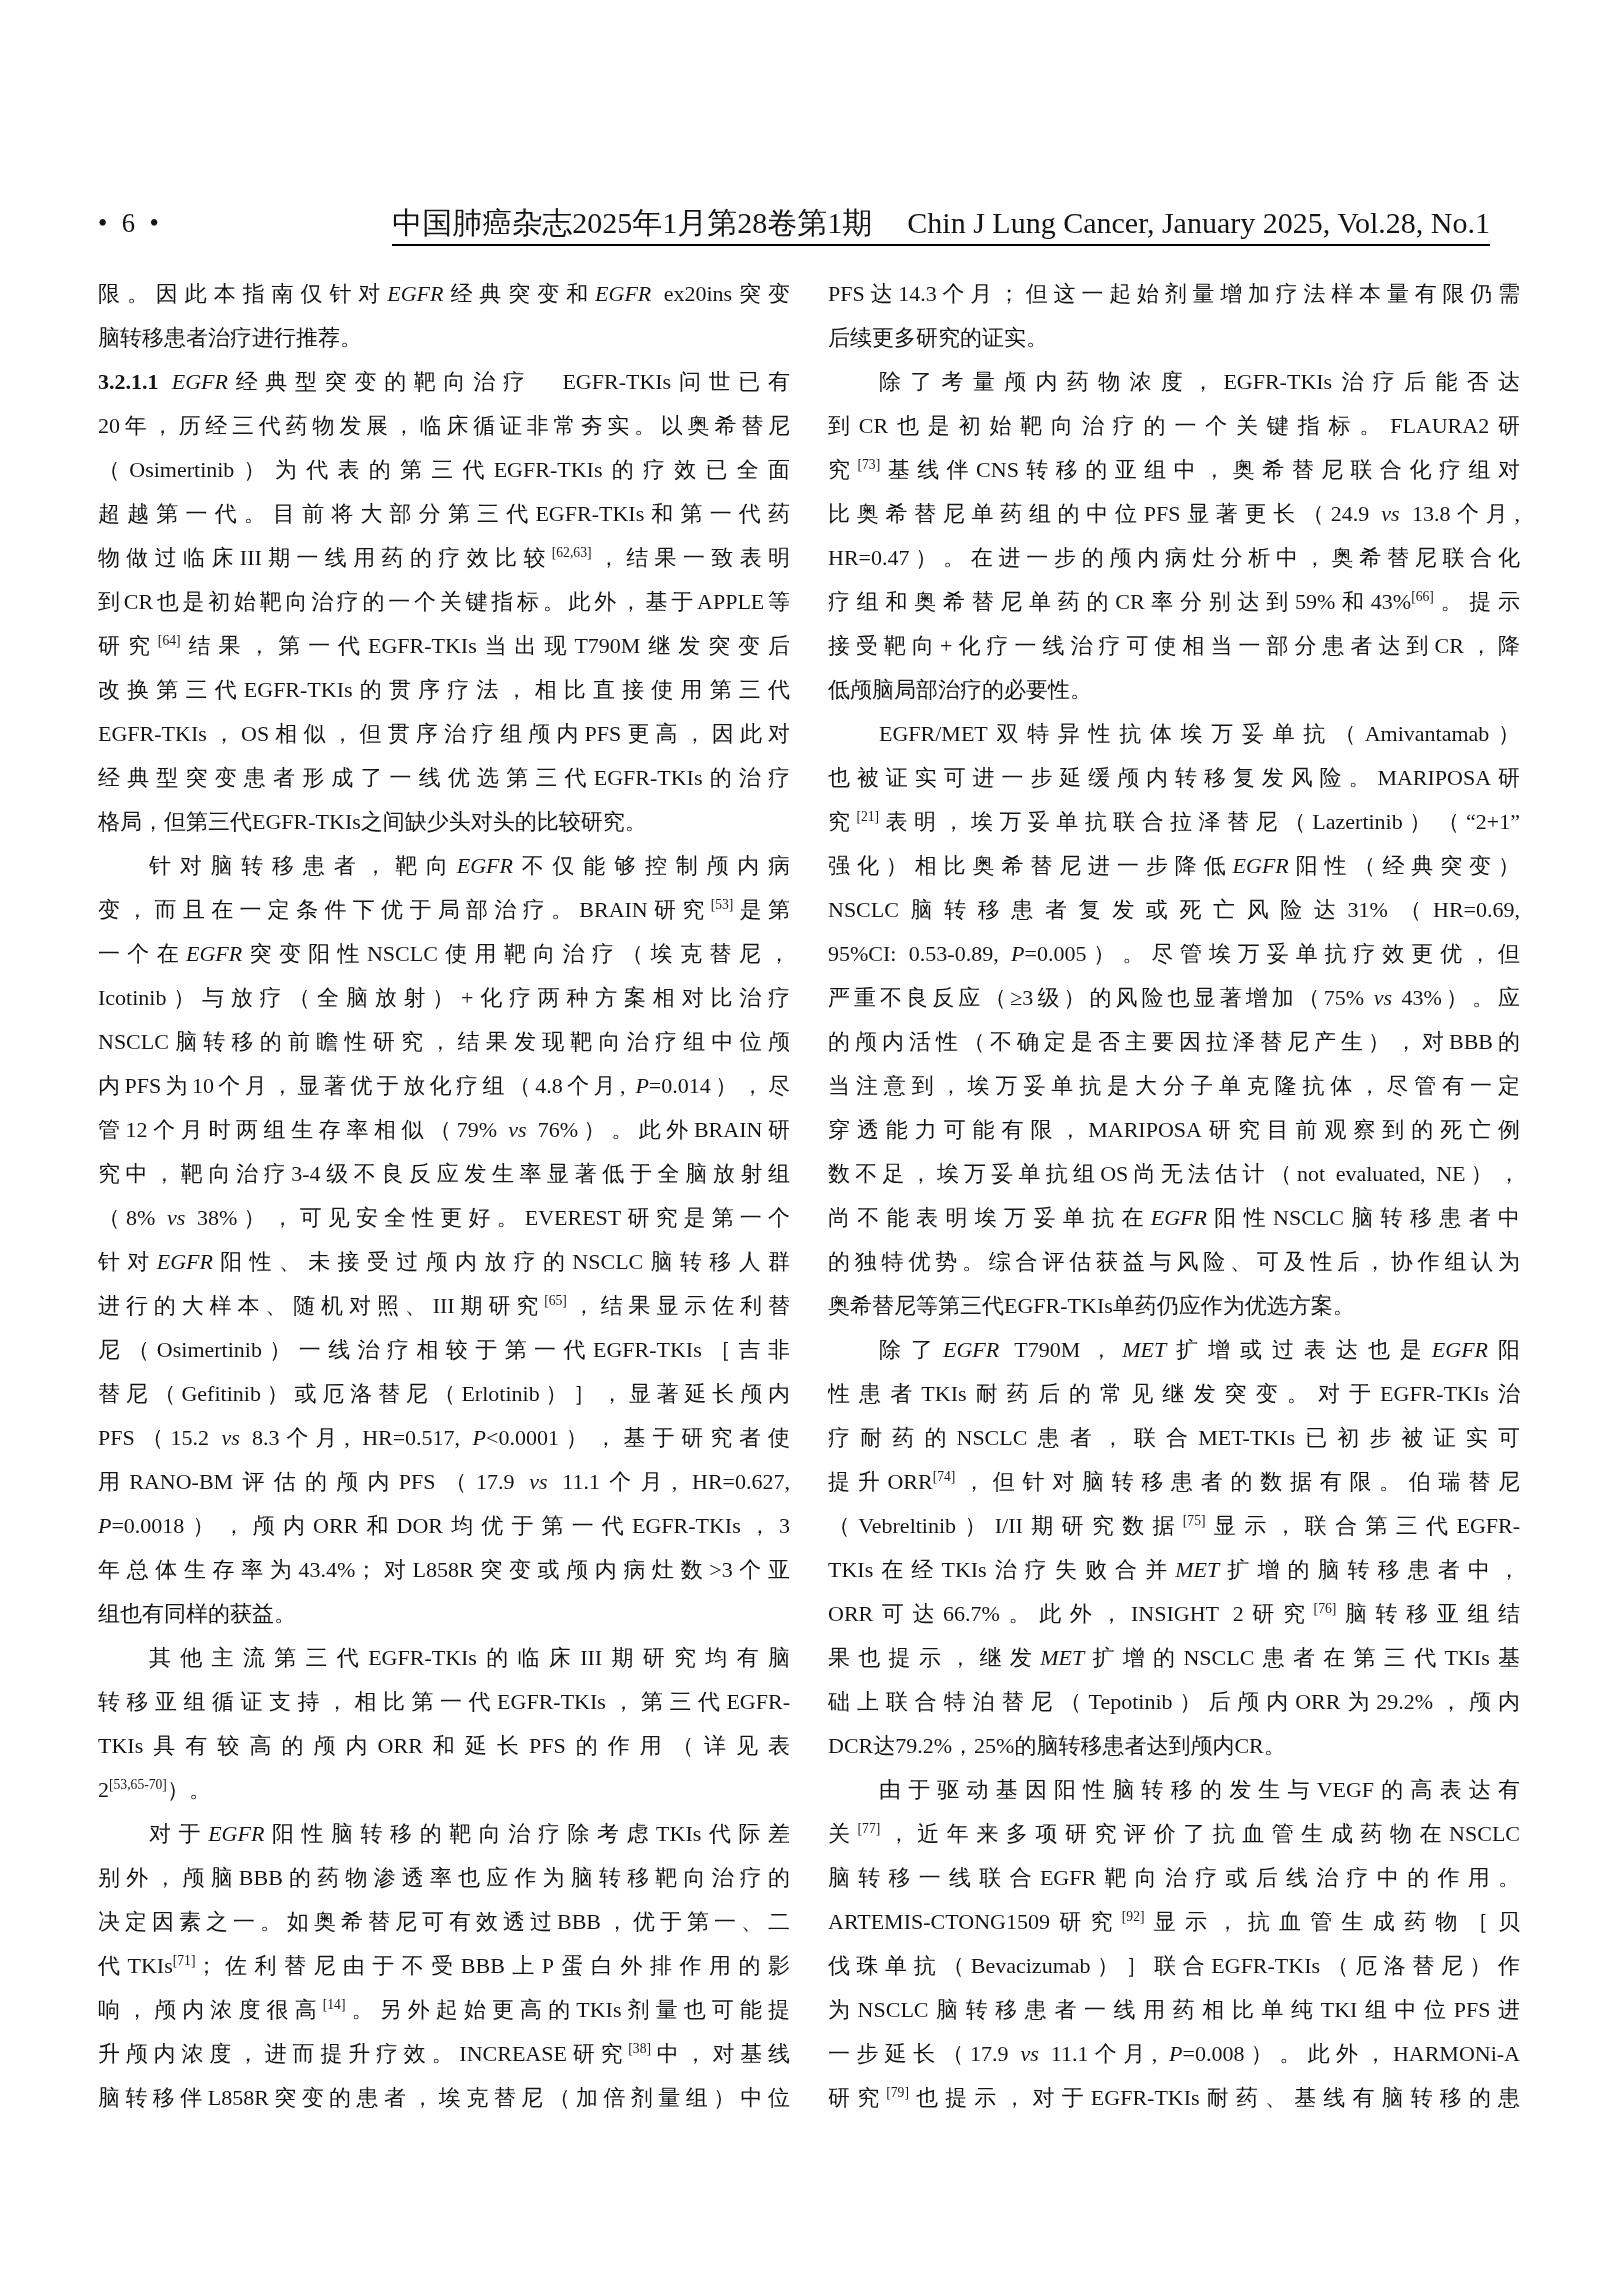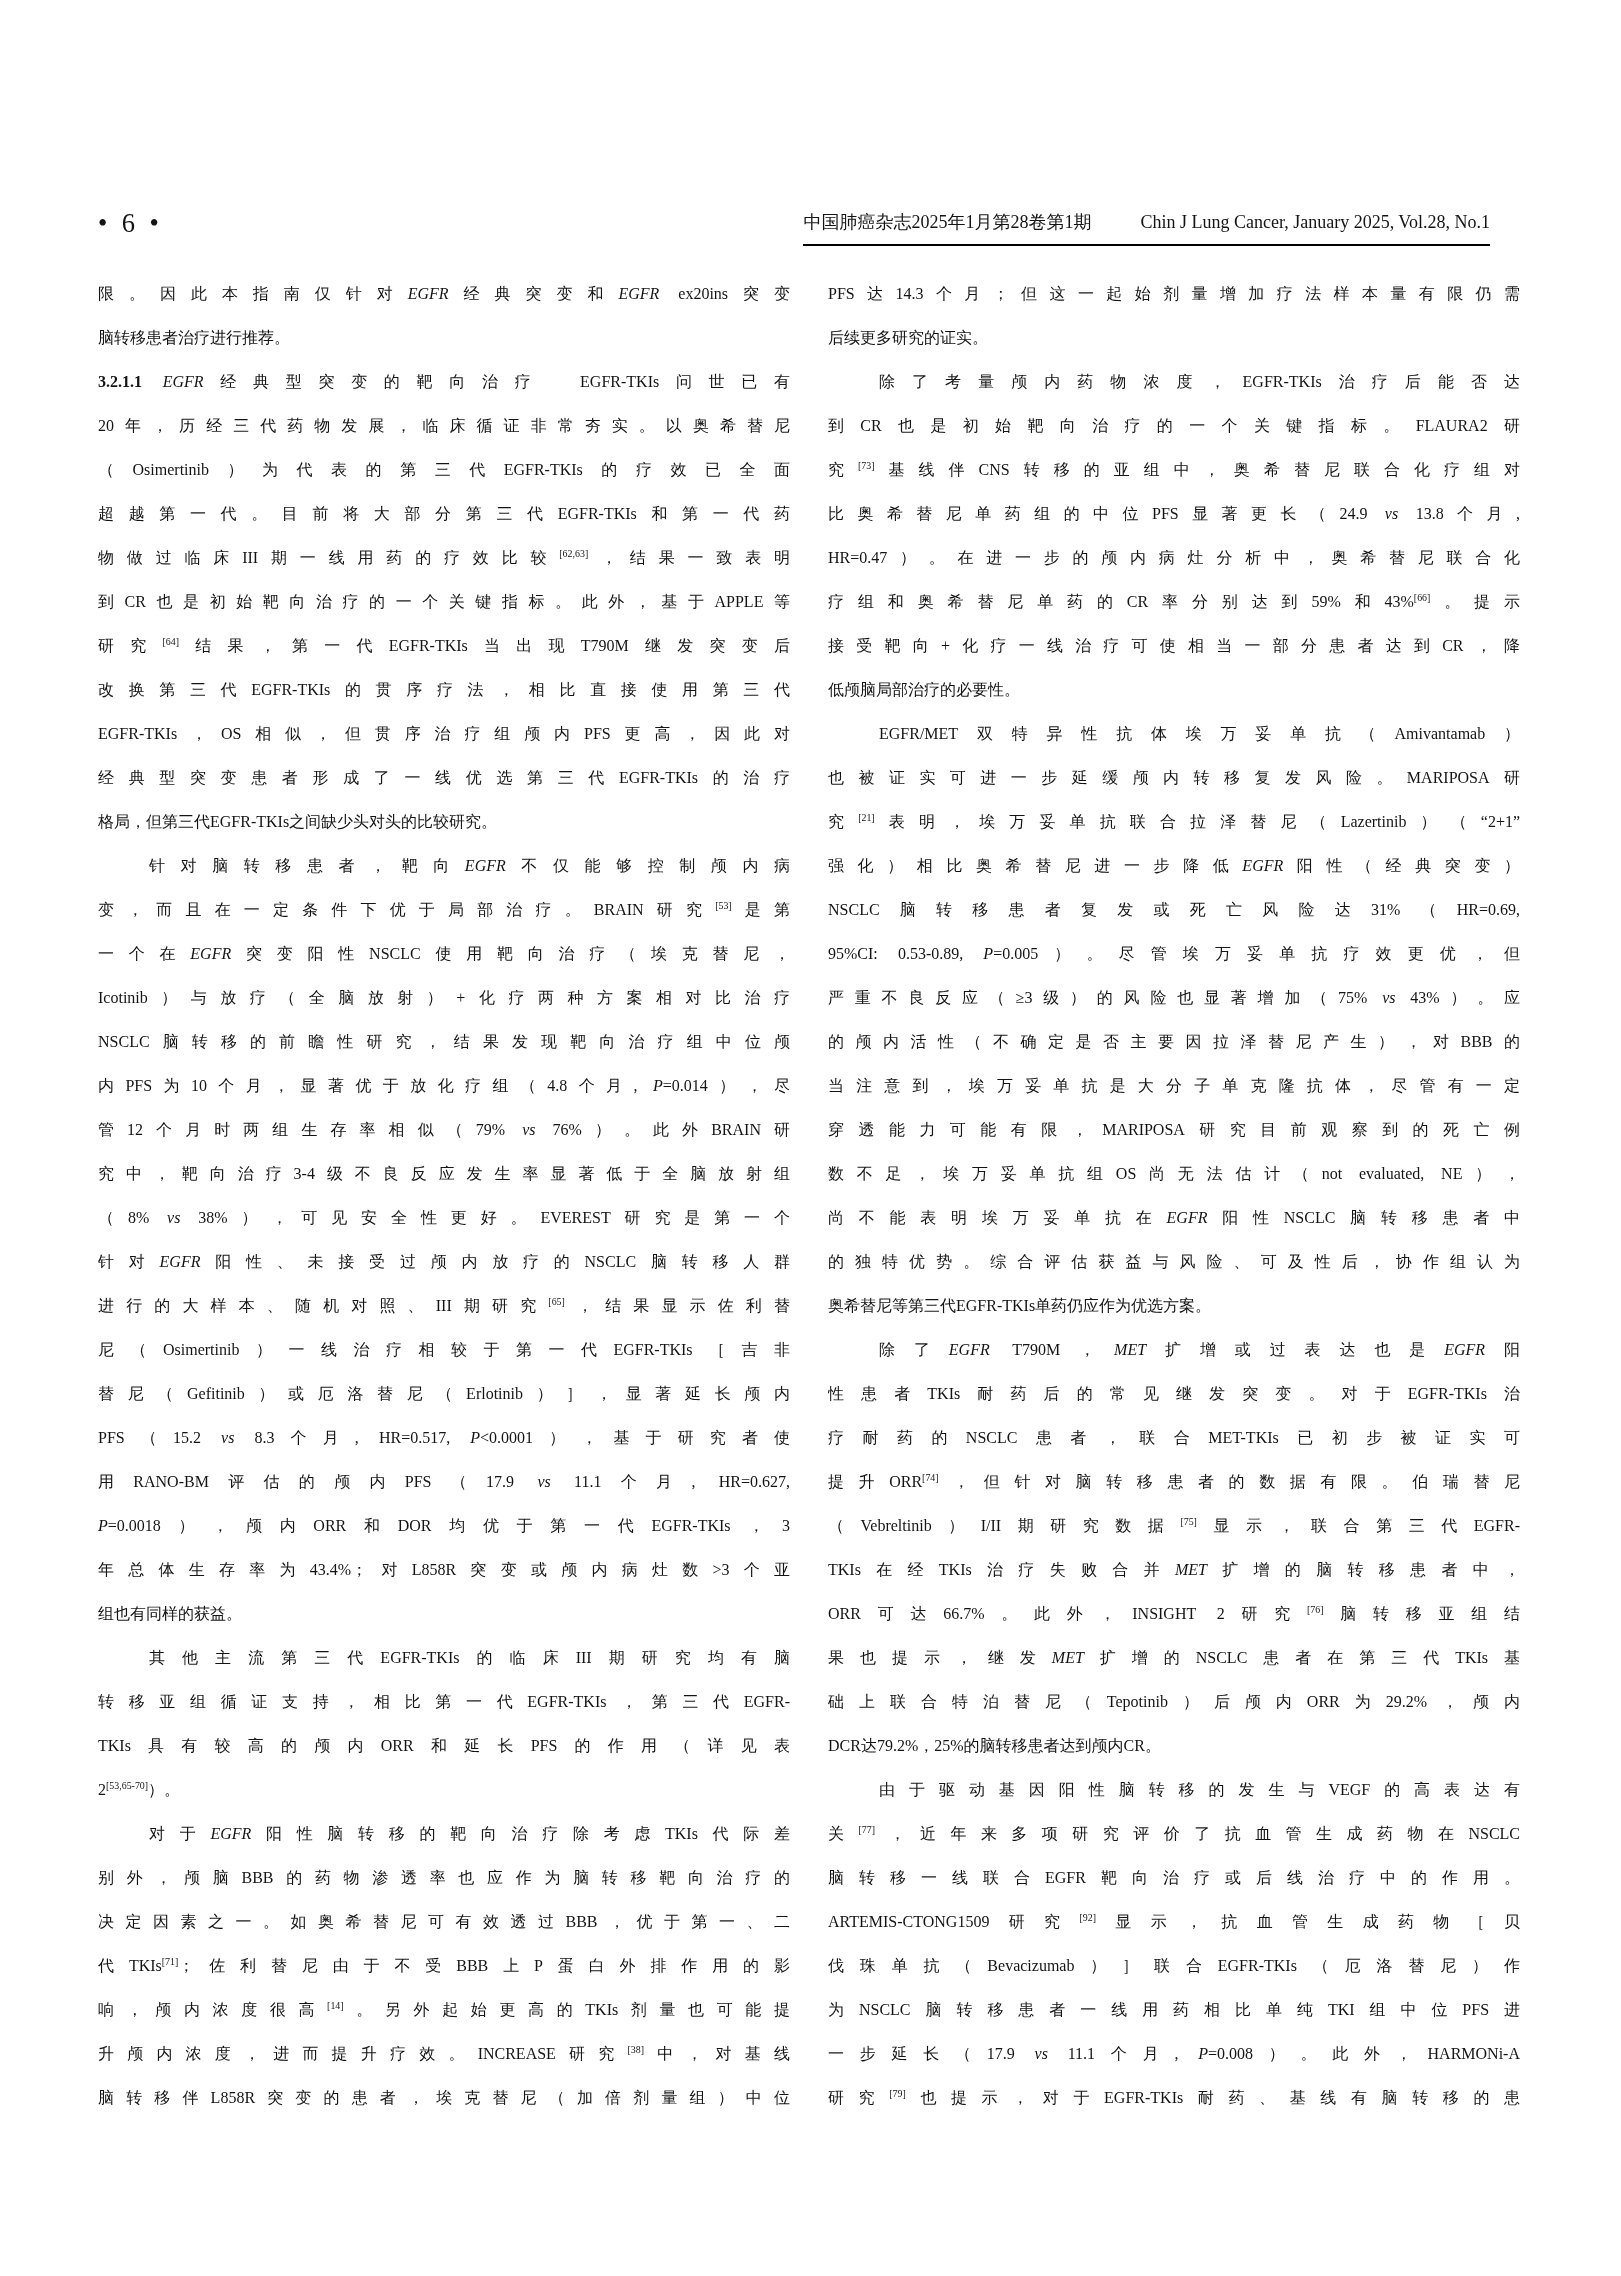--- a/index.html
+++ b/index.html
@@ -16,27 +16,27 @@
   .header{
     position:absolute;left:98px;right:131px;top:208px;
     display:flex;justify-content:space-between;align-items:flex-end;
   }
   .page-num{
     font-size:26.5px;line-height:29px;padding-bottom:7.8px;letter-spacing:3.9px;
   }
   .header-titles{
     border-bottom:2.9px solid #000;
     padding-bottom:6.9px;
-    display:flex;gap:49px;align-items:baseline;
-    font-size:18px;line-height:29px;white-space:nowrap;
+    display:flex;gap:35px;align-items:baseline;
+    font-size:30px;line-height:29px;white-space:nowrap;
   }
   
   .column{
     position:absolute;top:272px;width:692px;
-    font-size:16px;
+    font-size:22px;
   }
   .column.left{left:98px;}
   .column.right{left:828px;}
   .line{
     height:44px;line-height:44px;
     text-align:justify;text-align-last:justify;
     overflow:hidden;
     white-space:normal;
   }
   .line.end{text-align-last:left;}

